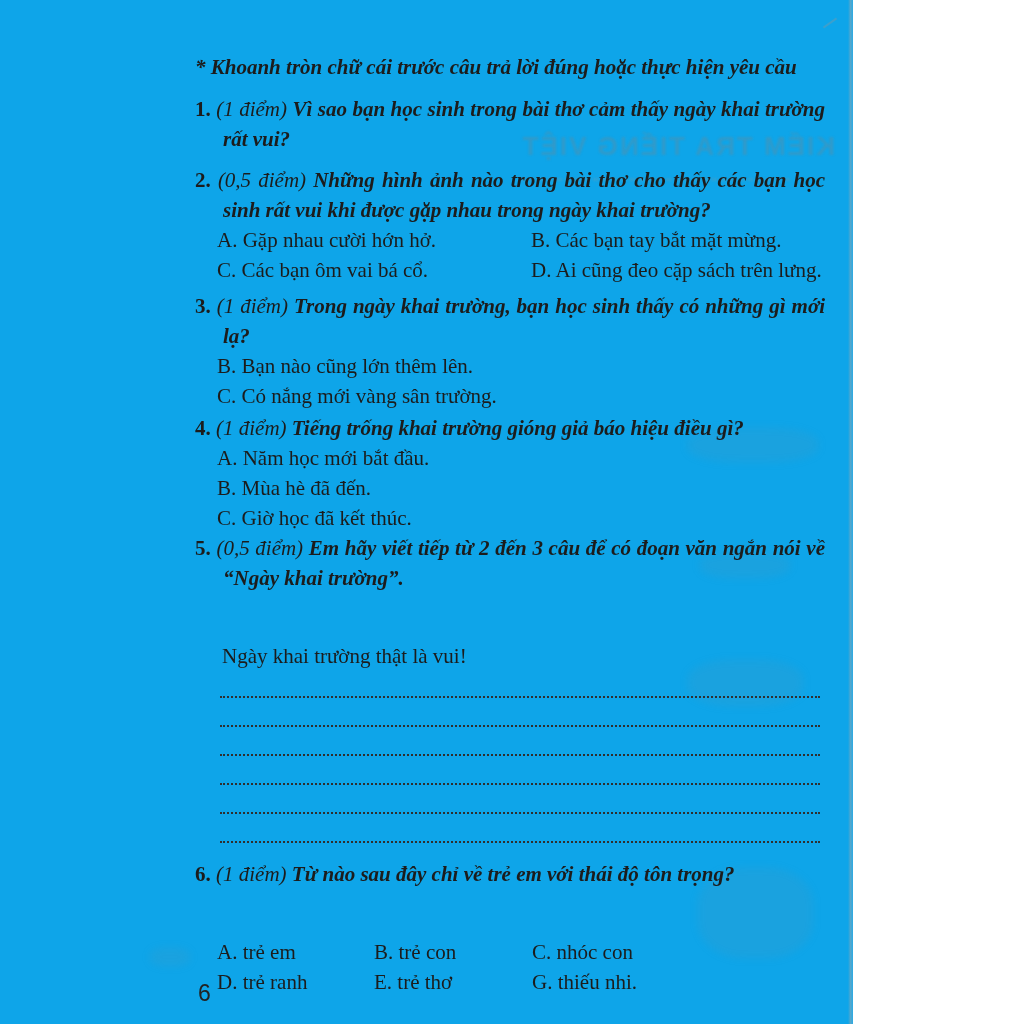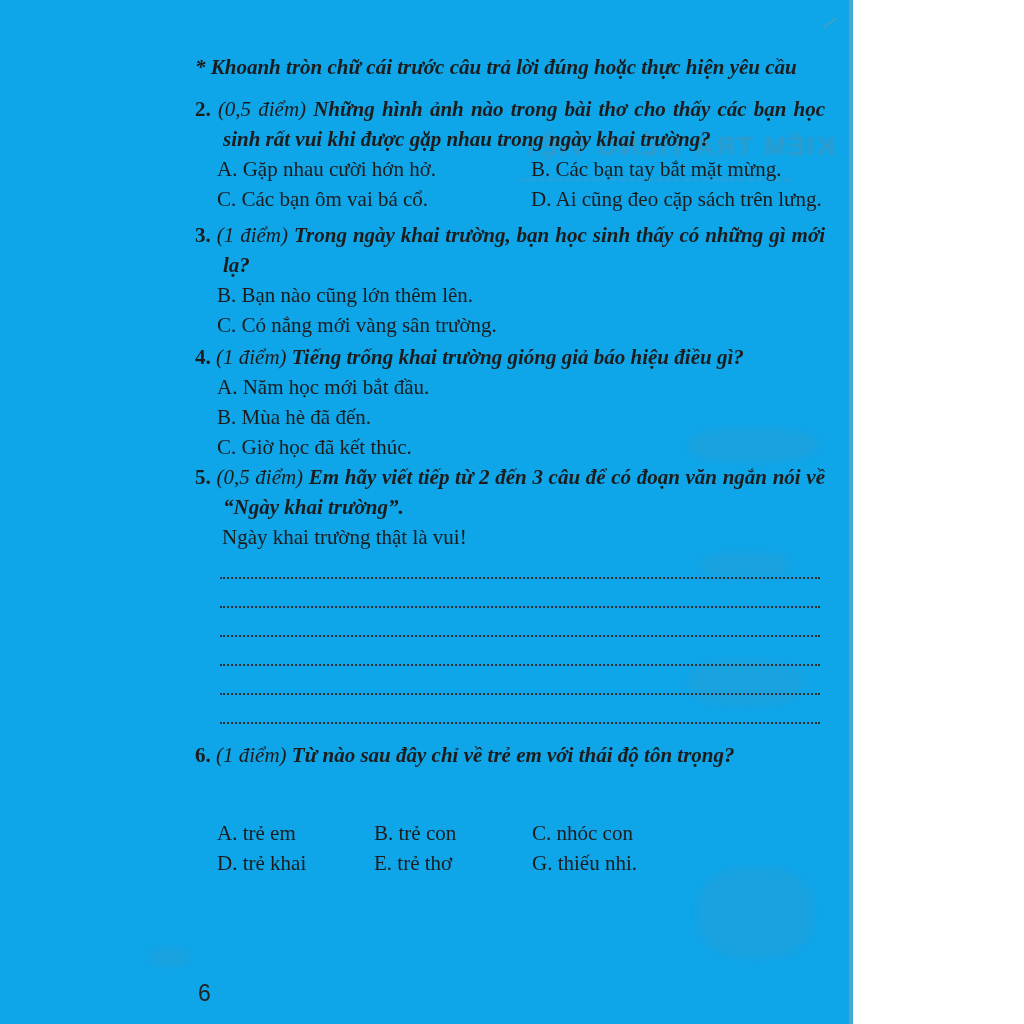--- a/index.html
+++ b/index.html
@@ -96,21 +96,21 @@
   .options-grid-2 {
     display: grid;
     grid-template-columns: 314px auto;
   }
   .options-grid-2 .option { padding-left: 22px; }
   .options-grid-3 {
     display: grid;
     grid-template-columns: 157px 158px auto;
     margin-top: 48px;
   }
-  .opening { padding-left: 27px; }
+  .opening { padding-left: 27px; margin-top: 48px; }
   .writing-lines { margin-top: -2px; margin-left: 25px; width: 600px; }
   .writing-line {
     box-sizing: border-box;
     height: 29px;
     border-bottom: 2px dotted #2f2f2f;
   }
   .pagenum {
     position: absolute;
     left: 198px;
     top: 980px;
@@ -145,20 +145,25 @@
   <div class="smudge" style="left:700px;top:552px;width:90px;height:26px;"></div>
   <div class="smudge" style="left:688px;top:660px;width:115px;height:46px;"></div>
   <div class="smudge" style="left:698px;top:868px;width:115px;height:90px;"></div>
   <div class="smudge" style="left:150px;top:948px;width:40px;height:18px;"></div>
 
   <main class="doc">
 
     <p class="instruction">* Khoanh tròn chữ cái trước câu trả lời đúng hoặc thực hiện yêu cầu</p>
 
     <section class="question q1">
+      <p class="stem-line">
+        <span class="qnum">1.</span>
+        <span class="points">(1 điểm)</span>
+        <span class="stem">Vì sao bạn học sinh trong bài thơ cảm thấy ngày khai trường rất vui?</span>
+      </p>
     </section>
 
     <section class="question q2">
       <p class="stem-line">
         <span class="qnum">2.</span>
         <span class="points">(0,5 điểm)</span>
         <span class="stem">Những hình ảnh nào trong bài thơ cho thấy các bạn học sinh rất vui khi được gặp nhau trong ngày khai trường?</span>
       </p>
       <div class="options options-grid-2">
         <div class="option">A. Gặp nhau cười hớn hở.</div>
@@ -213,21 +218,21 @@
     <section class="question q6">
       <p class="stem-line">
         <span class="qnum">6.</span>
         <span class="points">(1 điểm)</span>
         <span class="stem">Từ nào sau đây chỉ về trẻ em với thái độ tôn trọng?</span>
       </p>
       <div class="options options-grid-3">
         <div class="option">A. trẻ em</div>
         <div class="option">B. trẻ con</div>
         <div class="option">C. nhóc con</div>
-        <div class="option">D. trẻ khai</div>
+        <div class="option">D. trẻ ranh</div>
         <div class="option">E. trẻ thơ</div>
         <div class="option">G. thiếu nhi.</div>
       </div>
     </section>
 
   </main>
 
   <div class="pagenum">6</div>
 
 </div>

